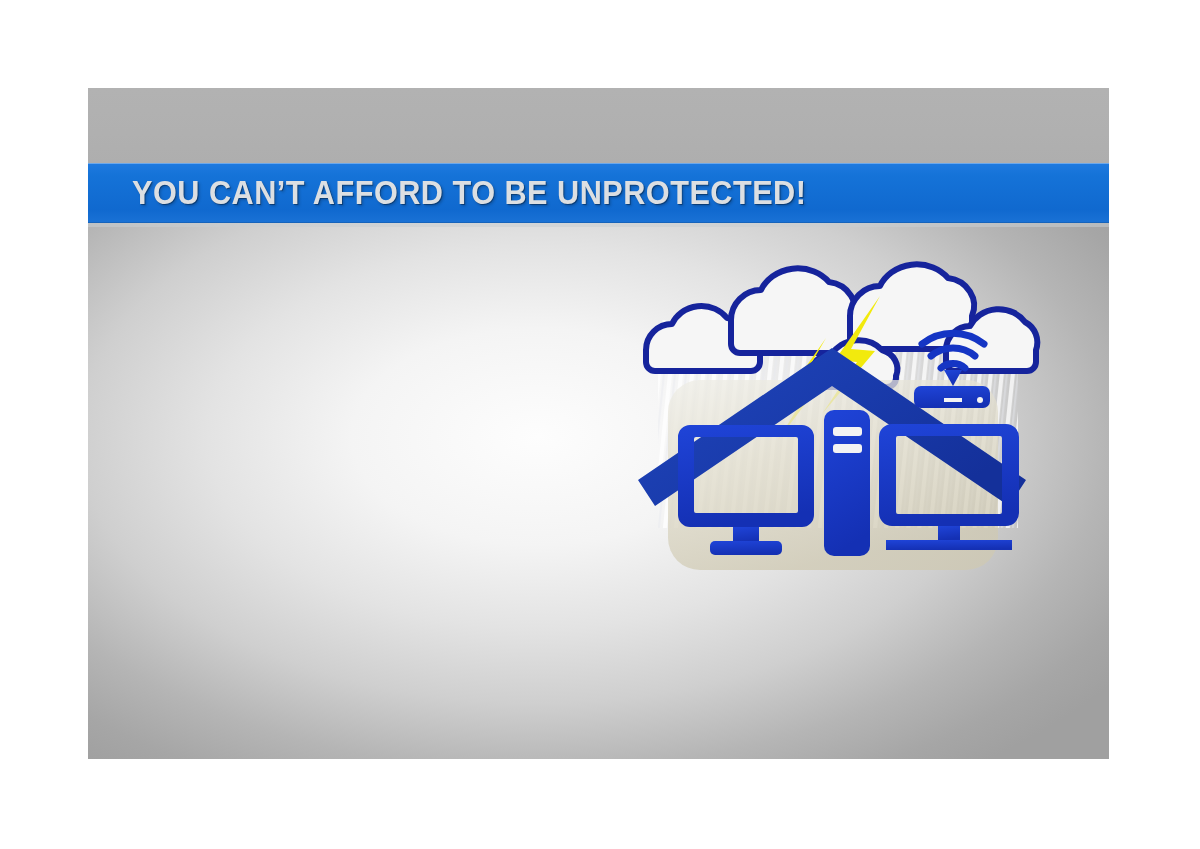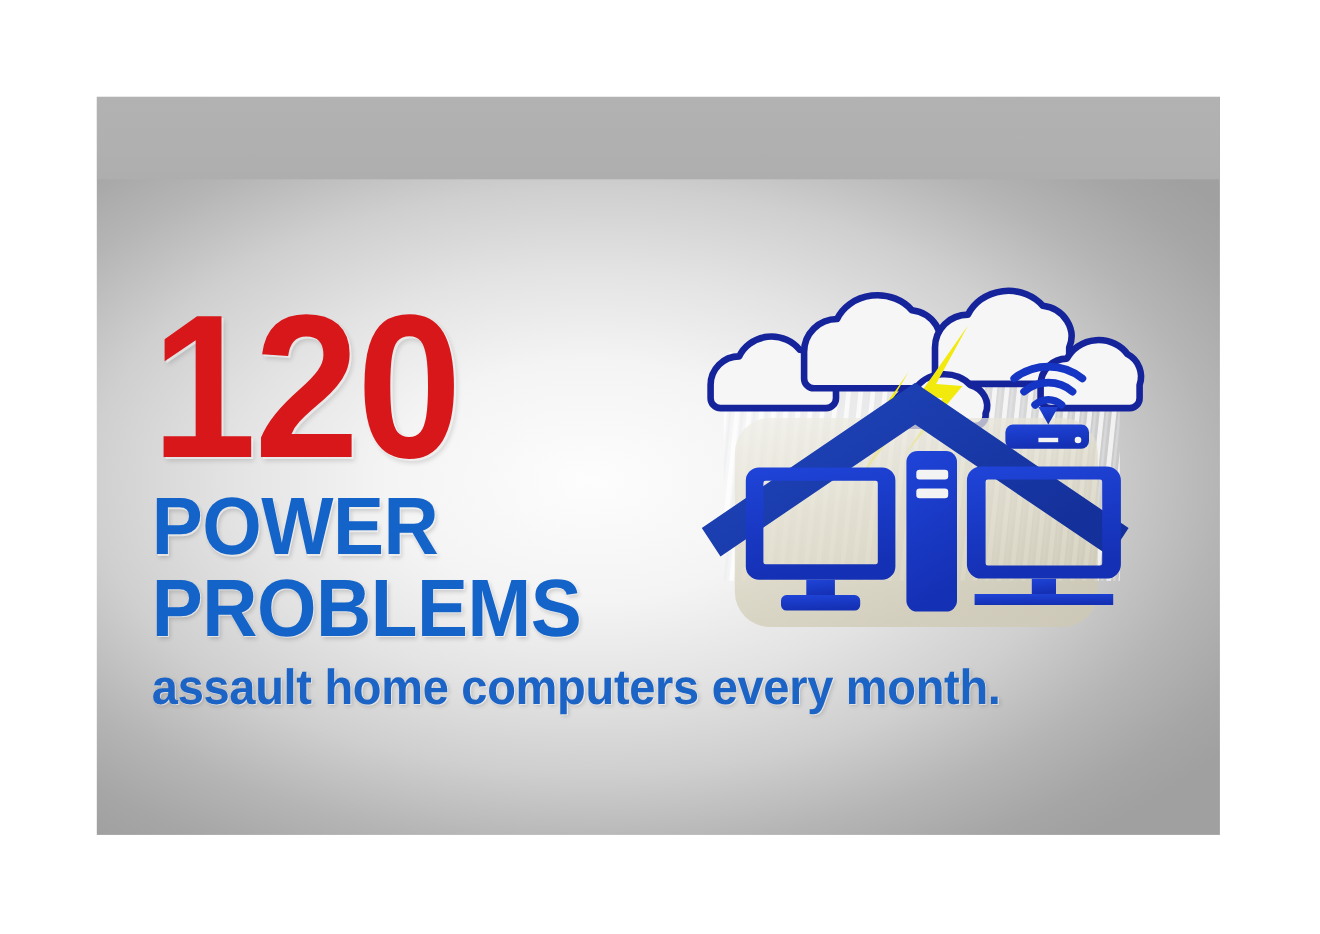--- a/index.html
+++ b/index.html
@@ -146,27 +146,24 @@
 </style>
 </head>
 <body>
 
 <div id="page">
 
   <div id="slide">
 
     <div id="top-strip"></div>
 
-
-    <div id="headline-block">
-      <div class="big-number">120</div>
-      <div class="word-line" id="line-power">POWER</div>
-      <div class="word-line" id="line-problems">PROBLEMS</div>
-      <div id="subline">assault home computers every month.</div>
+    <div id="banner">
+      <div id="banner-text">YOU CAN’T AFFORD TO BE UNPROTECTED!</div>
     </div>
+
 
     <div id="illustration">
       <svg width="420" height="380" viewBox="0 0 420 380" xmlns="http://www.w3.org/2000/svg">
 
         <defs>
 
           <pattern id="rainPat" width="11" height="24" patternUnits="userSpaceOnUse" patternTransform="rotate(6)">
             <rect width="11" height="24" fill="none"></rect>
             <rect x="0" y="0" width="4.2" height="24" fill="#ffffff" opacity="0.92"></rect>
             <rect x="6" y="0" width="2.2" height="24" fill="#e6e8ee" opacity="0.55"></rect>

